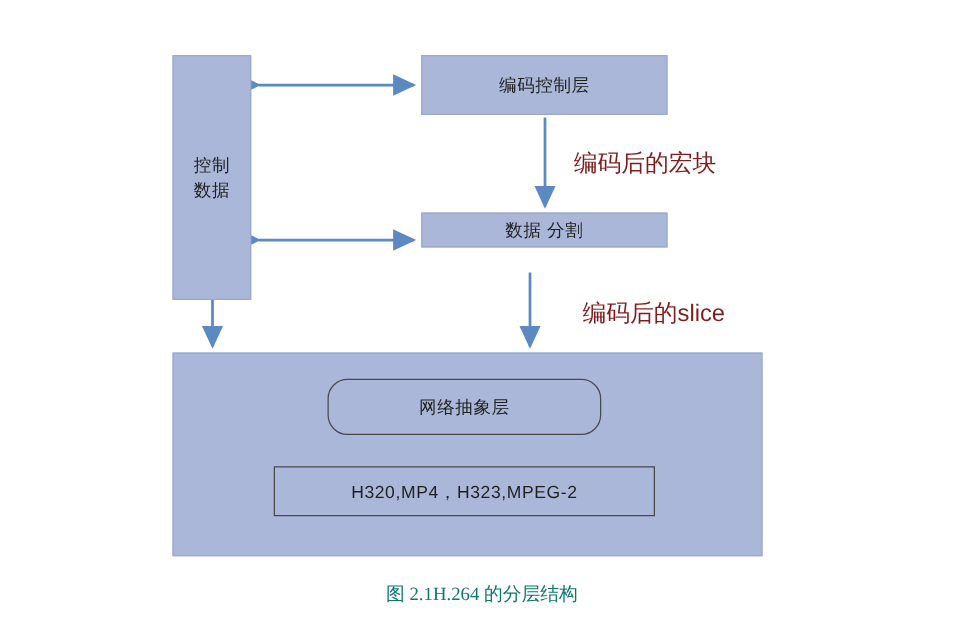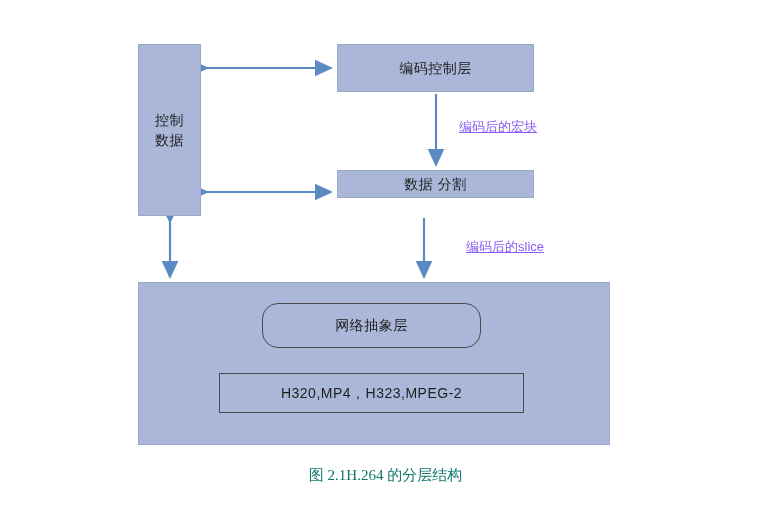--- a/index.html
+++ b/index.html
@@ -37,21 +37,21 @@
   }
   .box.inner {
     background: #aab7d8;
     border: 1px solid #4a4a4a;
   }
   
   #control-data {
     left: 138px;
     top: 44px;
     width: 63px;
-    height: 172px;
+    height: 196px;
     font-size: 14px;
     white-space: pre-line;
   }
   #encode-control {
     left: 337px;
     top: 44px;
     width: 197px;
     height: 48px;
   }
   #data-partition {
@@ -77,24 +77,23 @@
   }
   #protocols-inner {
     left: 219px;
     top: 373px;
     width: 305px;
     height: 40px;
     font-size: 14px;
   }
   .label {
     position: absolute;
-    font-size: 13px;
-    color: #8b5cf6;
+    font-size: 19px;
+    color: #7f1d1d;
     white-space: nowrap;
-    text-decoration: underline;
   }
   #label-macroblock {
     left: 459px;
     top: 118px;
   }
   #label-slice {
     left: 466px;
     top: 238px;
   }
   #caption {

